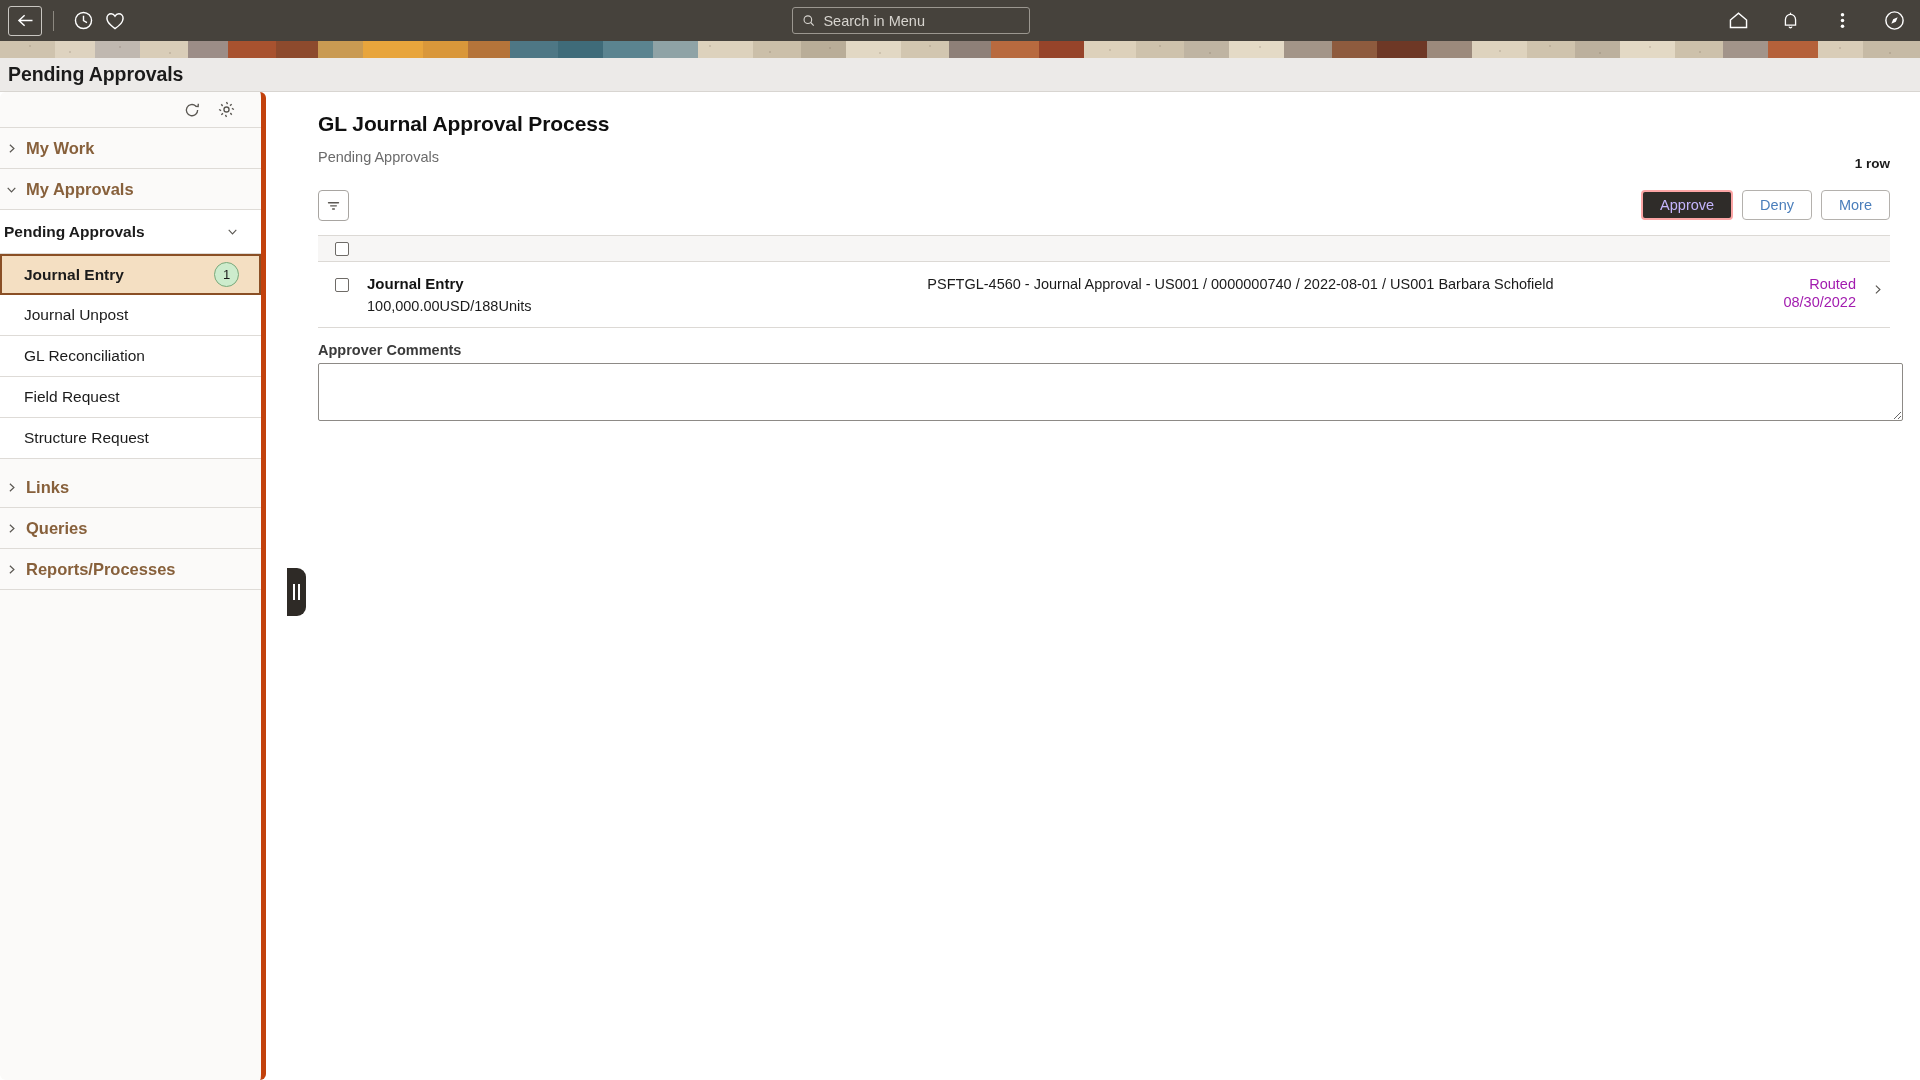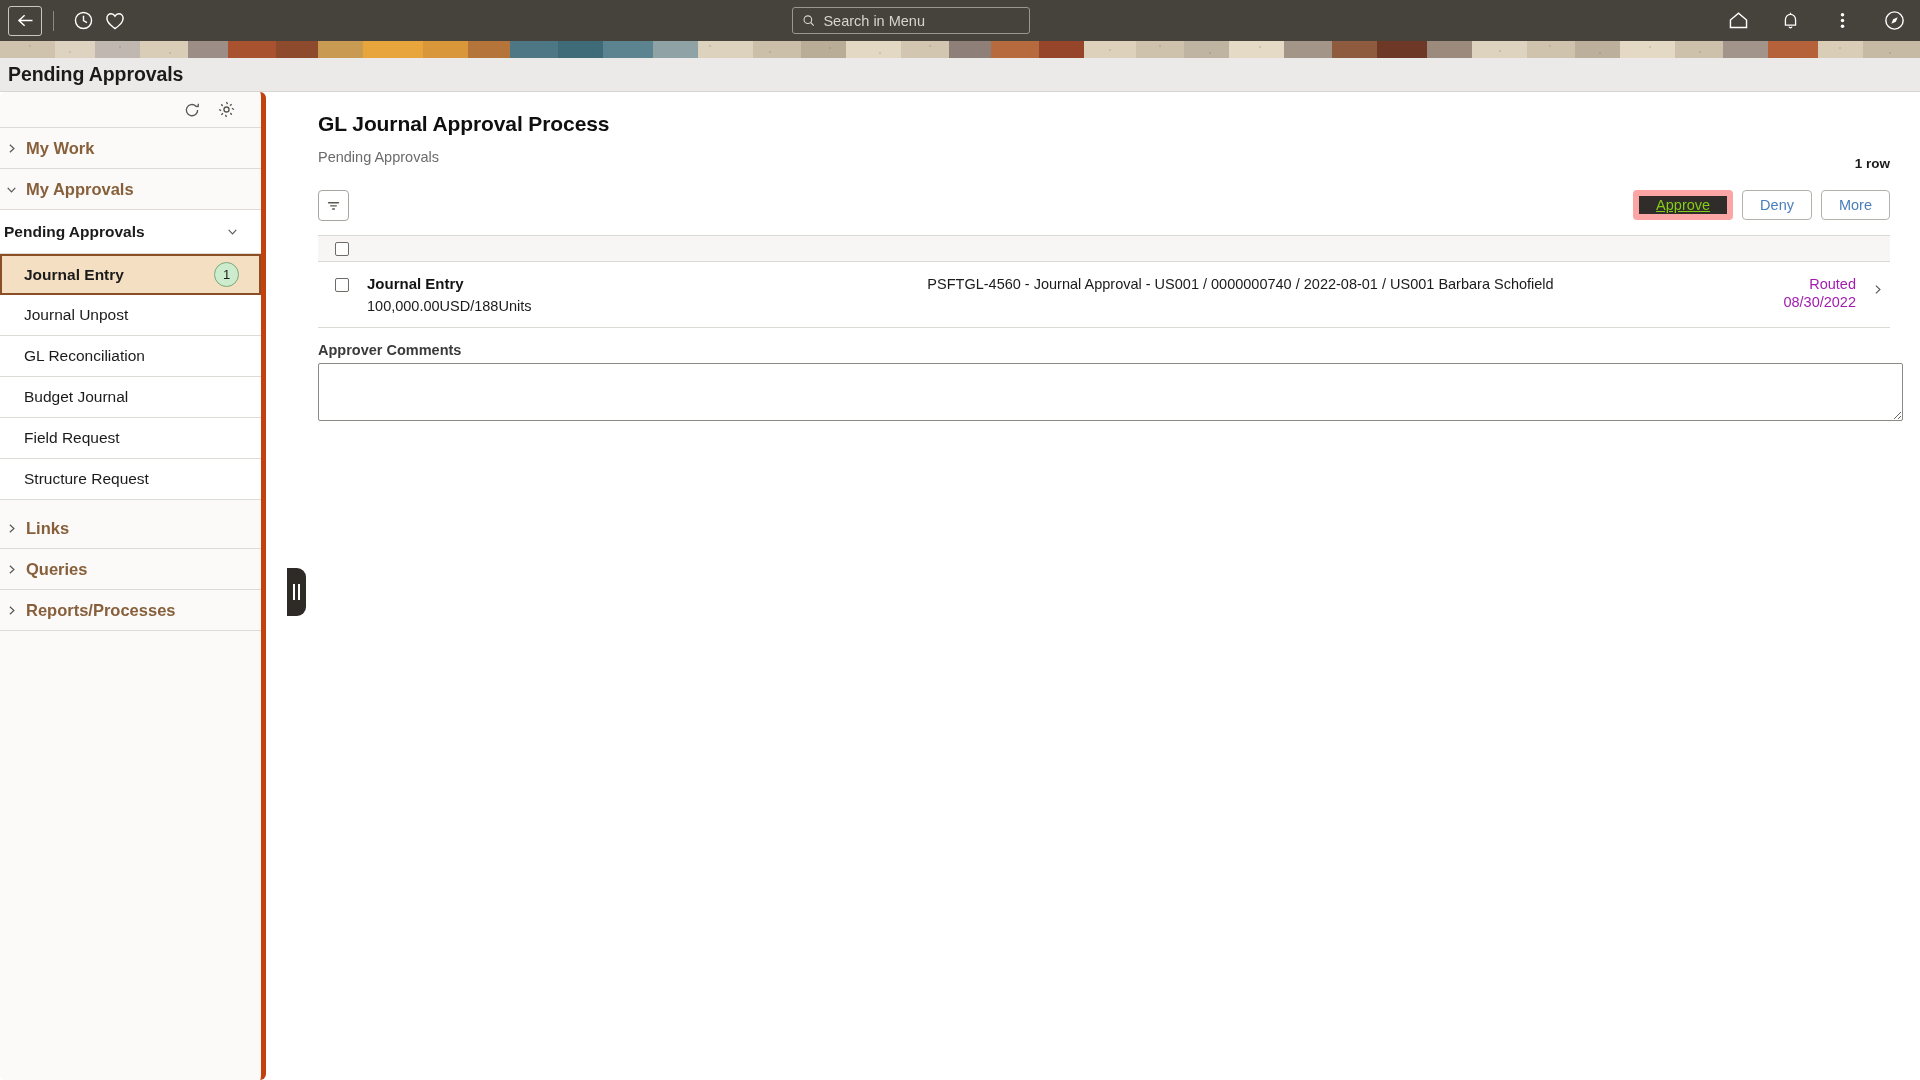--- a/index.html
+++ b/index.html
@@ -166,21 +166,21 @@
     background: #ffffff; cursor: pointer;
     display: flex; align-items: center; justify-content: center;
   }
   .action-group { display: flex; align-items: center; gap: 9px; }
   .btn {
     height: 30px; padding: 0 17px;
     border-radius: 4px; font-size: 14.5px;
     font-family: "Liberation Sans", sans-serif;
     cursor: pointer; display: flex; align-items: center;
   }
-  .btn-primary { background: #2f2c29; color: #84cc16; border: 6px solid #fca5a5; text-decoration: underline; }
+  .btn-primary { background: #2f2c29; color: #c4b5fd; border: 2px solid #fca5a5; }
   .btn-secondary { background: #ffffff; color: #4a7ebb; border: 1px solid #b4b1ad; }
   .rowcount {
     position: absolute; right: 30px; top: 64px;
     font-size: 13.5px; font-weight: bold; color: #1b1b1b;
   }
 
   
   .tbl { margin: 14px 30px 0 30px; border-top: 1px solid #dcd9d5; }
   .tbl-head {
     height: 26px; background: #f7f6f5;
@@ -412,23 +412,20 @@
     <span class="sb-item-label">Journal Entry</span>
     <span class="badge">1</span>
   </div>
   <div class="sb-item">
     <span class="sb-item-label">Journal Unpost</span>
   </div>
   <div class="sb-item">
     <span class="sb-item-label">GL Reconciliation</span>
   </div>
   <div class="sb-item">
-    <span class="sb-item-label">Budget Journal</span>
-  </div>
-  <div class="sb-item">
     <span class="sb-item-label">Field Request</span>
   </div>
   <div class="sb-item">
     <span class="sb-item-label">Structure Request</span>
   </div>
 
   <div class="sb-gap"></div>
 
   <div class="sb-section">
     <svg width="13" height="13" viewBox="0 0 24 24" fill="none" stroke="#5a5752" stroke-width="2.2">

